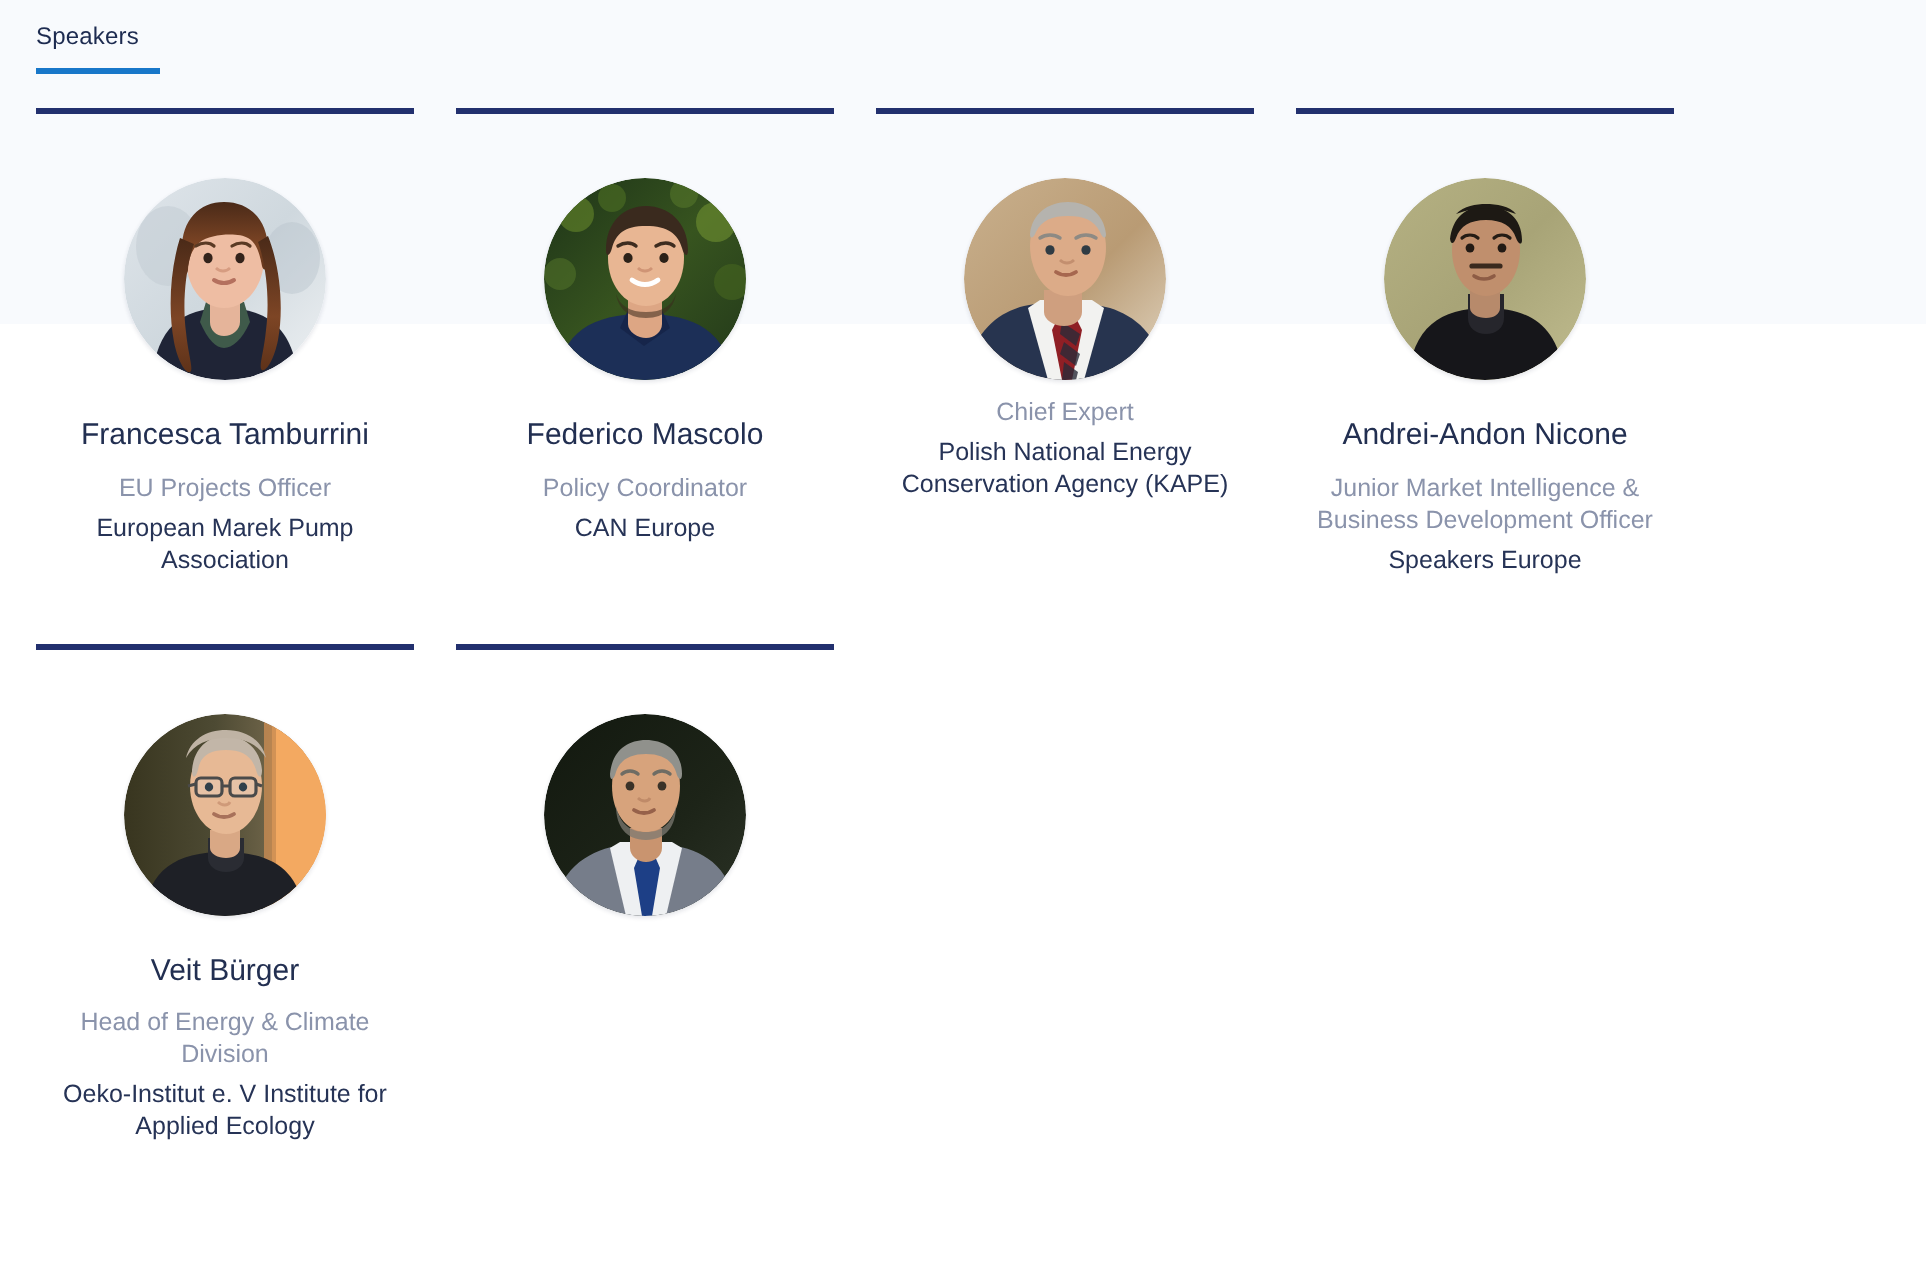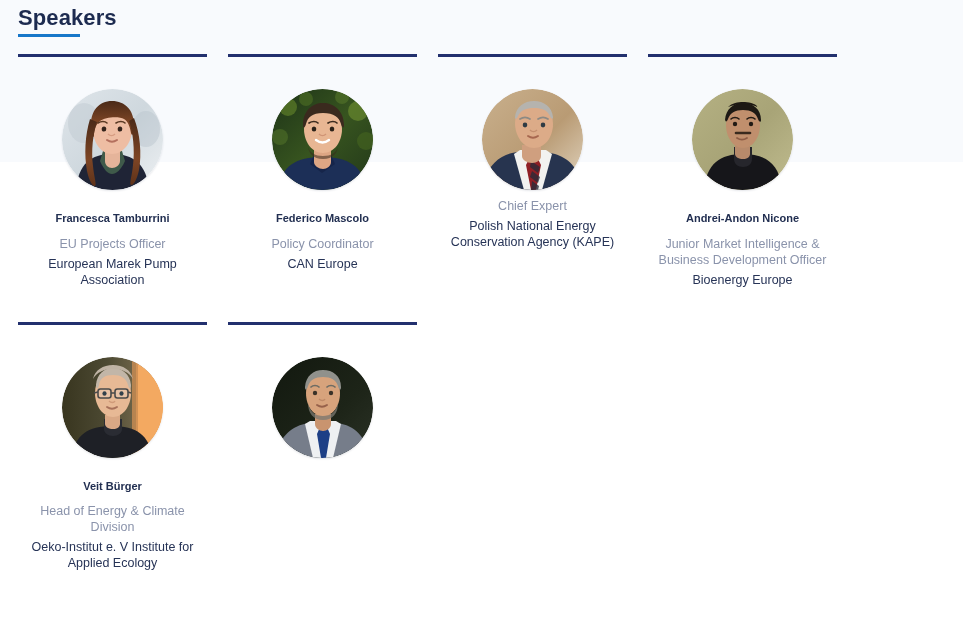--- a/index.html
+++ b/index.html
@@ -31,24 +31,24 @@
     height: 633px;
   }
 
   
   .section-head {
     position: absolute;
     left: 18px;
     top: 7px;
   }
   .section-title {
-    font-size: 22px;
+    font-size: 12px;
     line-height: 22px;
     color: #1d2b50;
-    font-weight: 700;
+    font-weight: 400;
     letter-spacing: .1px;
   }
   .title-rule {
     width: 62px;
     height: 3px;
     background: #1877c9;
     margin-top: 5px;
   }
 
   
@@ -81,23 +81,23 @@
     overflow: hidden;
     position: relative;
     box-shadow: 0 1px 2px rgba(30,40,70,.12);
   }
   .avatar svg { display: block; width: 101px; height: 101px; }
 
   .card-text { padding: 0 2px; text-align: center; }
 
   .sp-name {
     margin-top: 19px;
-    font-size: 11px;
+    font-size: 15px;
     line-height: 18.5px;
-    font-weight: bold;
+    font-weight: normal;
     color: #222f51;
   }
   .sp-role {
     margin-top: 8px;
     font-size: 12.5px;
     line-height: 16px;
     color: #8a93ab;
   }
   .sp-org {
     margin-top: 4px;
@@ -277,21 +277,21 @@
             <ellipse cx="59" cy="35" rx="2.2" ry="2.3" fill="#221a14"></ellipse>
             <path d="M39 30c2-2 6-2 8 0M55 30c2-2 6-2 8 0" stroke="#241c15" stroke-width="1.6" fill="none" stroke-linecap="round"></path>
             <path d="M44 44h14" stroke="#3a2a1e" stroke-width="2.6" stroke-linecap="round"></path>
             <path d="M45 49c3 2 7 2 10 0" stroke="#8d5c45" stroke-width="1.8" fill="none" stroke-linecap="round"></path>
           </g>
         </svg>
       </div>
       <div class="card-text">
         <div class="sp-name">Andrei-Andon Nicone</div>
         <div class="sp-role">Junior Market Intelligence &amp; Business Development Officer</div>
-        <div class="sp-org">Bioenergy Europe</div>
+        <div class="sp-org">Speakers Europe</div>
       </div>
     </div>
 
     <div class="row-gap"></div>
 
     <div class="card">
       <div class="card-rule"></div>
       <div class="avatar">
         <svg viewBox="0 0 101 101" xmlns="http://www.w3.org/2000/svg" aria-hidden="true">
           <defs>

